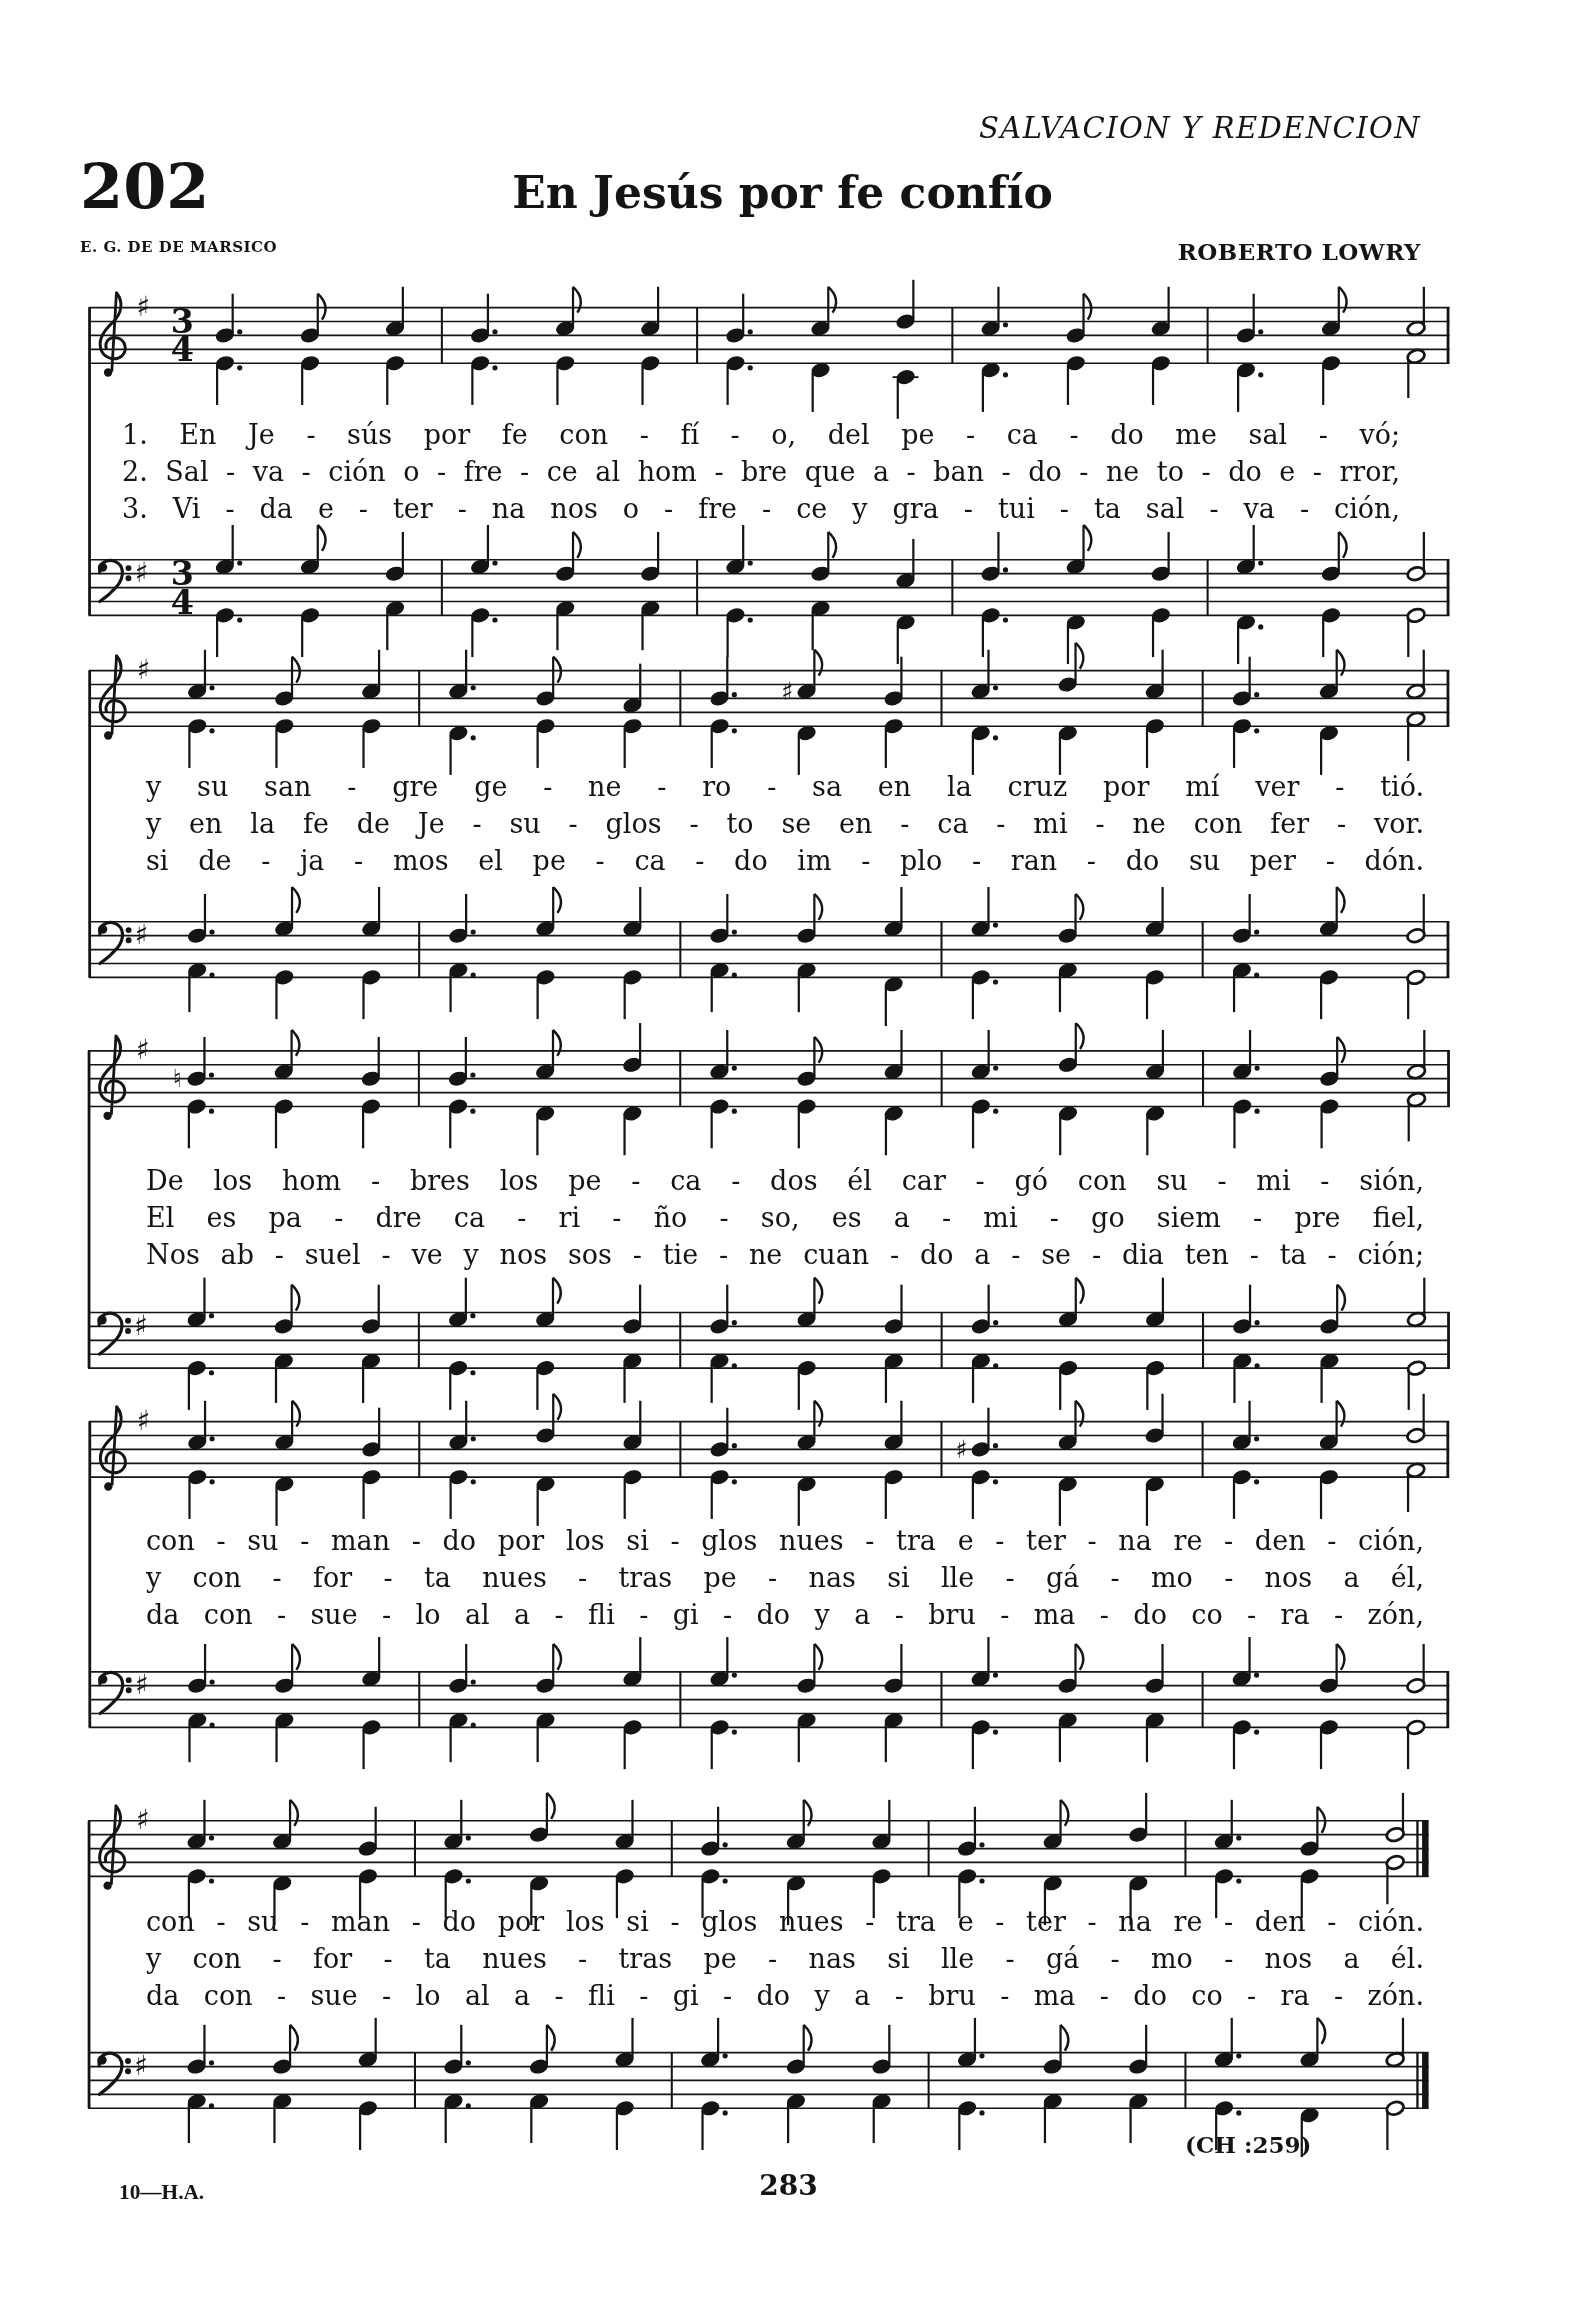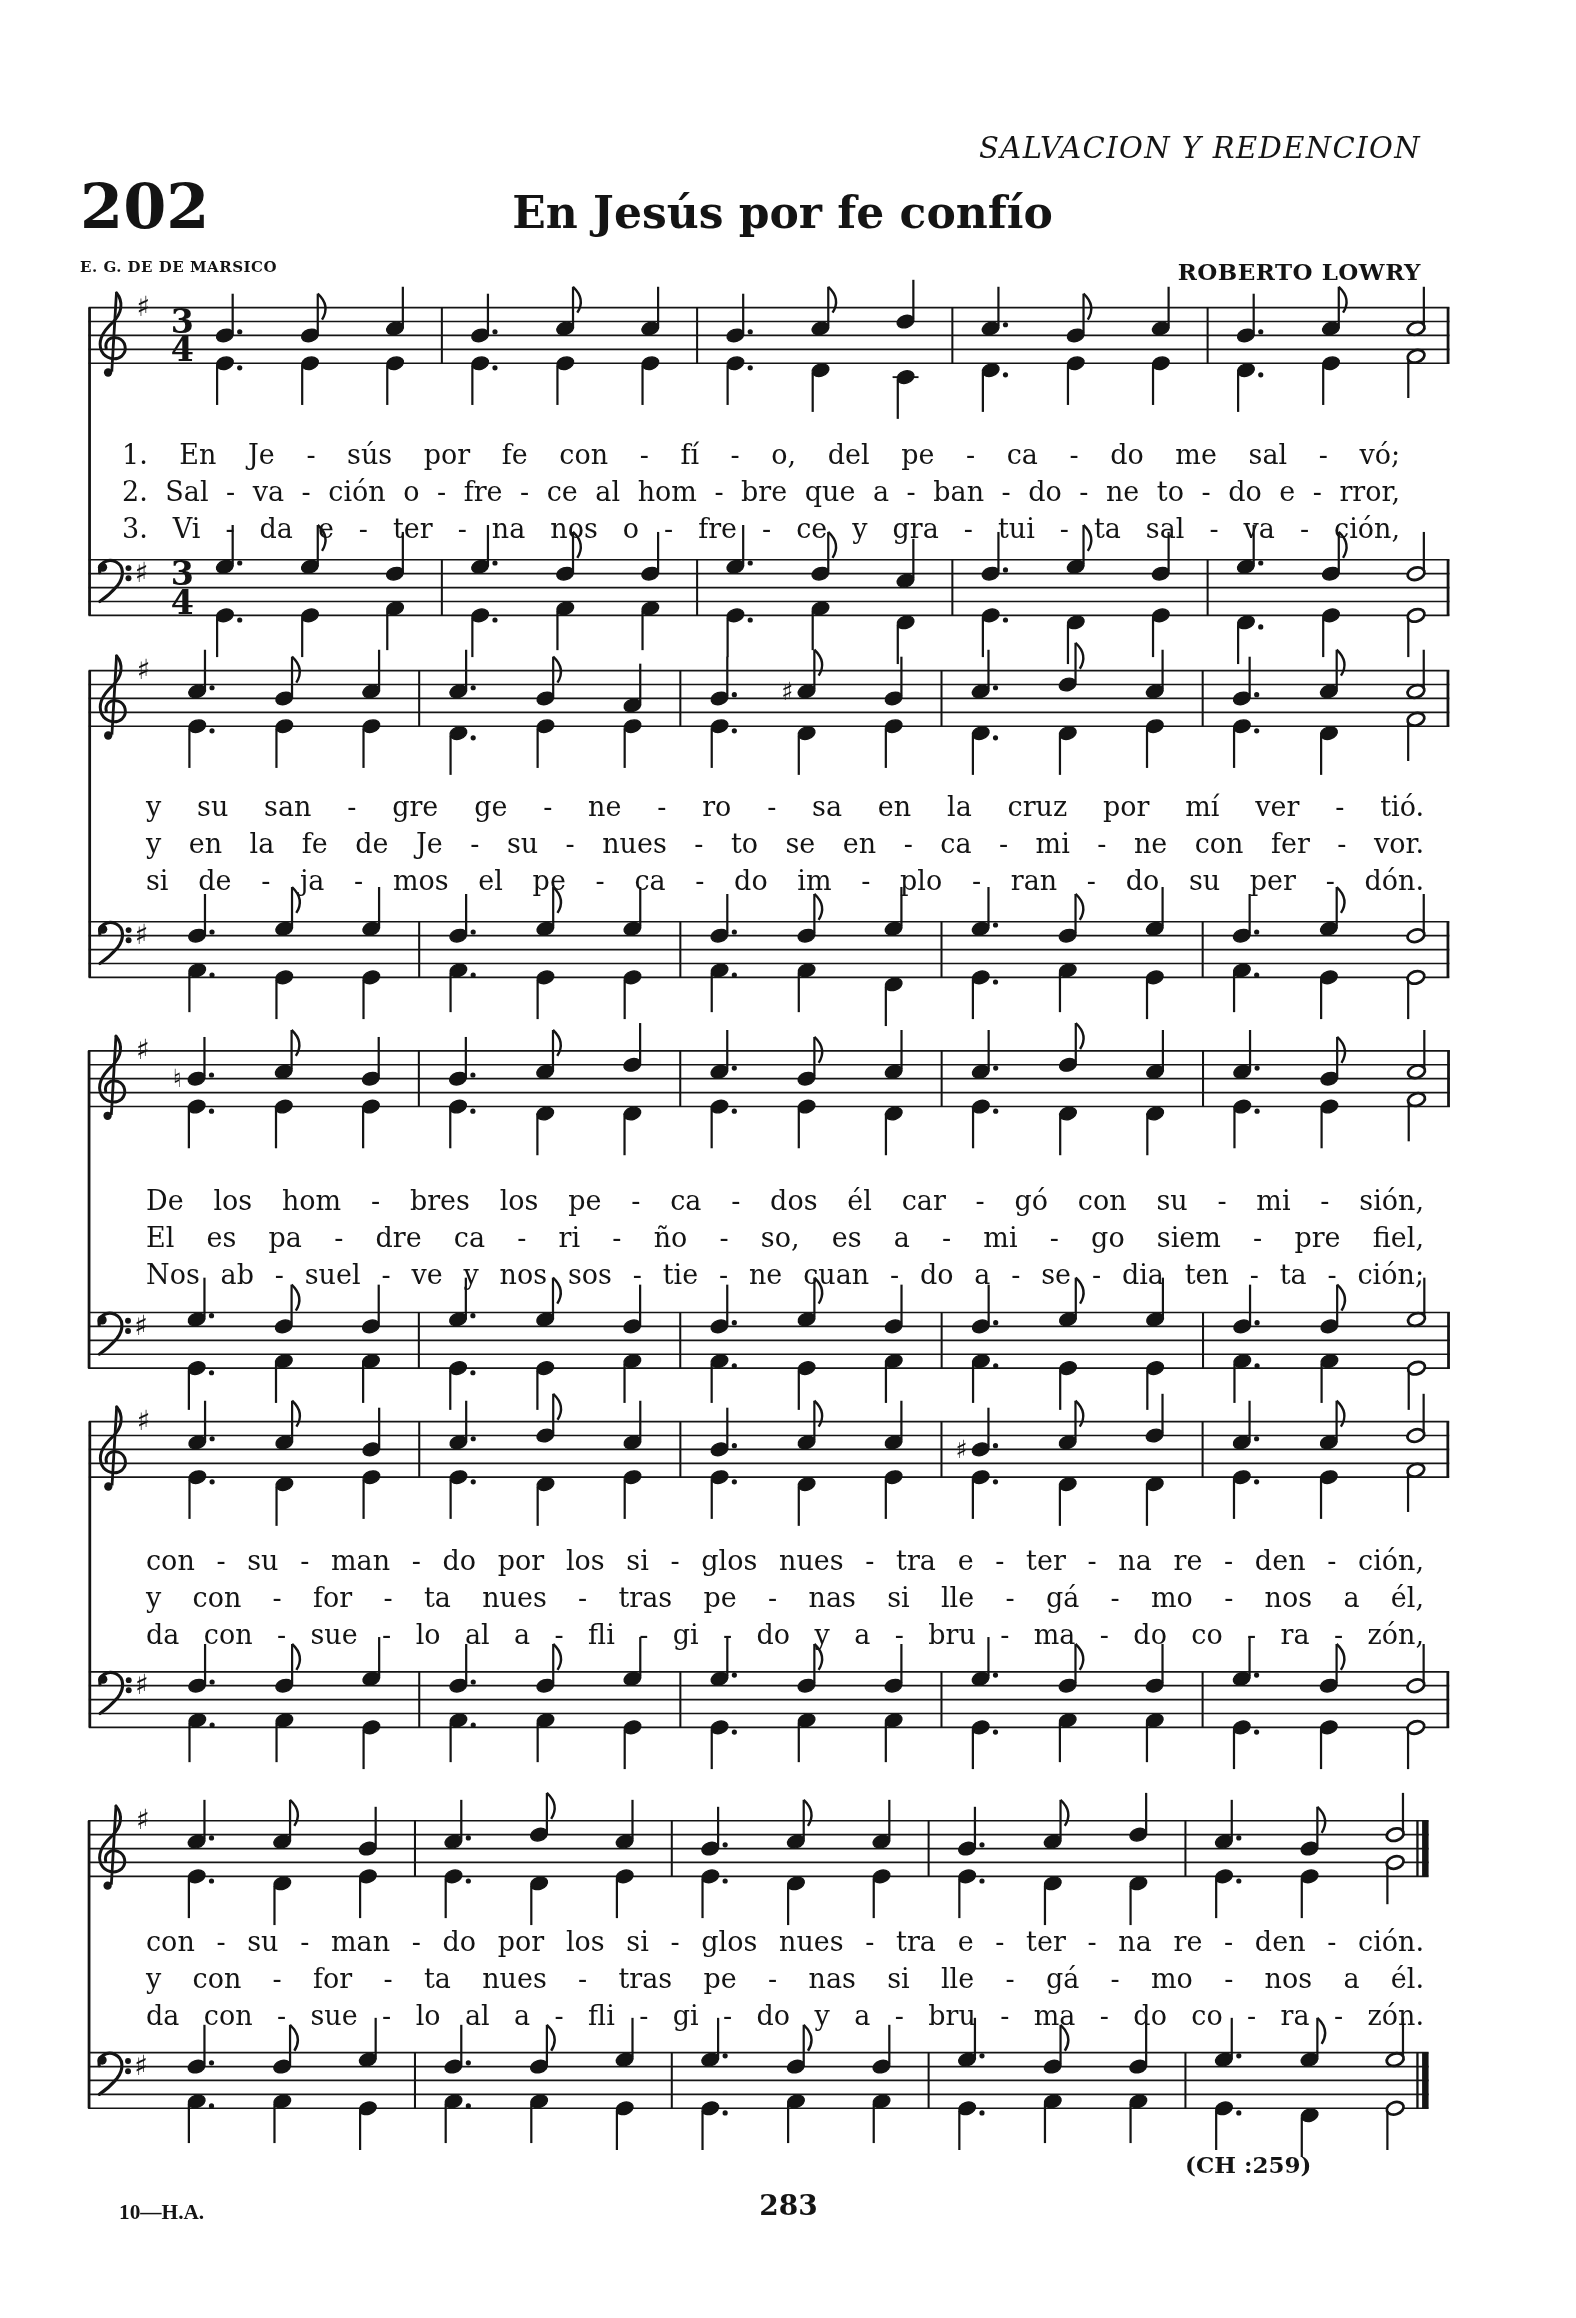--- a/index.html
+++ b/index.html
@@ -1,20 +1,20 @@
 <!DOCTYPE html>
 <html style="font-size:15px"><head>
 <meta charset="utf-8">
 <style>
   html,body{margin:0;padding:0;background:#e8e8e8;}
   .page{
     position:relative;width:1577px;height:2319px;background:#ffffff;
     font-family:"DejaVu Serif", serif;color:#141414;overflow:hidden;
   }
-  .abs{position:absolute;margin-top:20px;}
+  .abs{position:absolute;}
   .section-header{
     top:111px;right:156px;font-style:italic;font-size:29px;
     letter-spacing:1.4px;font-weight:500;white-space:nowrap;
   }
   .hymn-number{left:80px;top:156px;font-size:62px;font-weight:bold;line-height:1;}
   .hymn-title{left:0;right:12px;top:171px;text-align:center;font-size:44px;font-weight:bold;line-height:1;}
   .author{left:80px;top:238px;font-size:15px;font-weight:bold;letter-spacing:0.5px;white-space:nowrap;}
   .composer{right:156px;top:238px;font-size:23px;font-weight:bold;letter-spacing:0.5px;white-space:nowrap;}
   .lyrics-block{left:122px;width:1278px;}
   .lyric-line{
@@ -1191,21 +1191,21 @@
       </svg>
     </div>
   <div id="lyrics">
       <div class="abs lyrics-block" style="top: 416px;">
         <div class="lyric-line">1. En Je - sús por fe con - fí - o, del pe - ca - do me sal - vó;</div>
         <div class="lyric-line">2. Sal - va - ción o - fre - ce al hom - bre que a - ban - do - ne to - do e - rror,</div>
         <div class="lyric-line">3. Vi - da e - ter - na nos o - fre - ce y gra - tui - ta sal - va - ción,</div>
       </div>
       <div class="abs lyrics-block" style="top: 768px; padding-left: 24px;">
         <div class="lyric-line">y su san - gre ge - ne - ro - sa en la cruz por mí ver - tió.</div>
-        <div class="lyric-line">y en la fe de Je - su - nues - to se en - ca - mi - ne con fer - vor.</div>
+        <div class="lyric-line">y en la fe de Je - su - glos - to se en - ca - mi - ne con fer - vor.</div>
         <div class="lyric-line">si de - ja - mos el pe - ca - do im - plo - ran - do su per - dón.</div>
       </div>
       <div class="abs lyrics-block" style="top: 1162px; padding-left: 24px;">
         <div class="lyric-line">De los hom - bres los pe - ca - dos él car - gó con su - mi - sión,</div>
         <div class="lyric-line">El es pa - dre ca - ri - ño - so, es a - mi - go siem - pre fiel,</div>
         <div class="lyric-line">Nos ab - suel - ve y nos sos - tie - ne cuan - do a - se - dia ten - ta - ción;</div>
       </div>
       <div class="abs lyrics-block" style="top: 1522px; padding-left: 24px;">
         <div class="lyric-line">con - su - man - do por los si - glos nues - tra e - ter - na re - den - ción,</div>
         <div class="lyric-line">y con - for - ta nues - tras pe - nas si lle - gá - mo - nos a él,</div>

